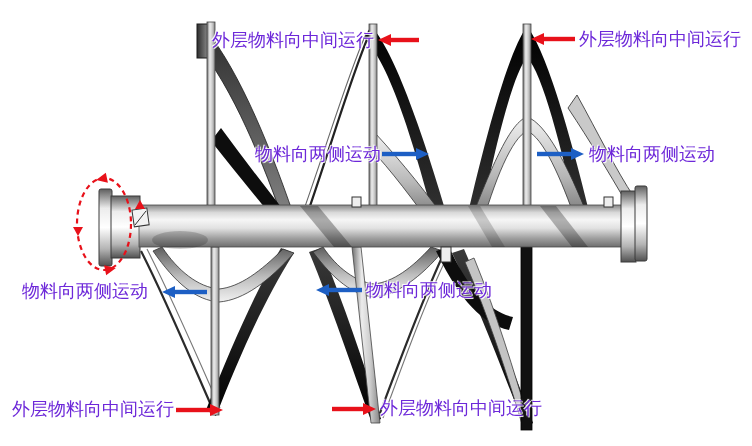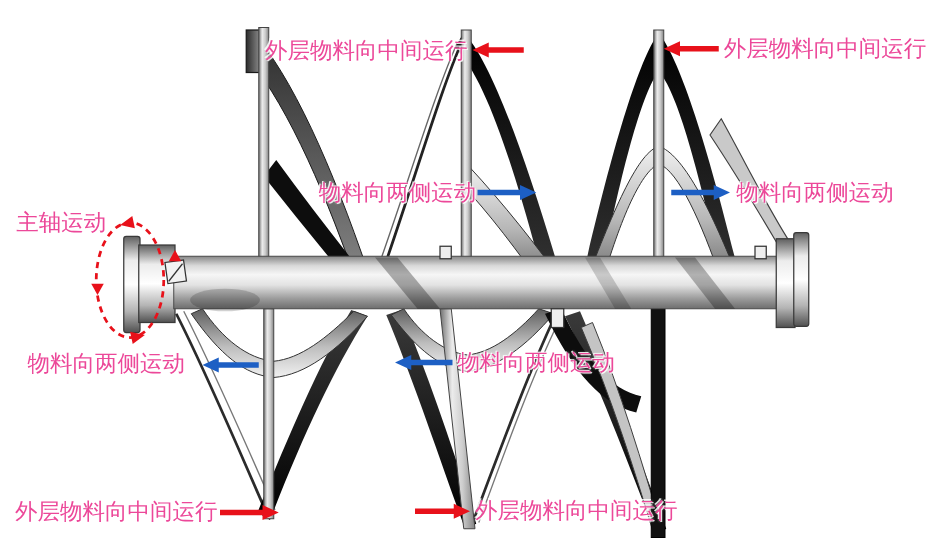--- a/index.html
+++ b/index.html
@@ -2,21 +2,21 @@
 <html><head>
 <meta charset="utf-8">
 <style>
   html,body{margin:0;padding:0;background:#fff;}
   #stage{
     position:relative;width:752px;height:446px;overflow:hidden;background:#fff;
     font-family:"Liberation Sans",sans-serif;
   }
   #machine-svg{position:absolute;left:0;top:0;}
   .lbl{
-    position:absolute;font-size:18px;line-height:1.05;color:#ec4899;
+    position:absolute;font-size:18px;line-height:1.05;color:#6d28d9;
     white-space:nowrap;letter-spacing:0px;
     text-shadow:0 0 2px #fff,1px 1px 0 rgba(255,255,255,.85),-1px -1px 0 rgba(255,255,255,.85);
   }
 </style>
 </head>
 <body>
 
 <div id="stage">
 
   <svg id="machine-svg" width="752" height="446" viewBox="0 0 752 446">
@@ -166,19 +166,18 @@
     <g fill="#e8111a">
       <polygon points="376,409 363,403 363,415"></polygon>
         <rect x="332" y="406.8" width="32" height="4.4"></rect>
     </g>
   </svg>
 
   <div class="lbl" style="left:212px;top:31px;">外层物料向中间运行</div>
   <div class="lbl" style="left:579px;top:30px;">外层物料向中间运行</div>
   <div class="lbl" style="left:255px;top:145px;">物料向两侧运动</div>
   <div class="lbl" style="left:589px;top:145px;">物料向两侧运动</div>
-  <div class="lbl" style="left:13px;top:169px;">主轴运动</div>
   <div class="lbl" style="left:22px;top:282px;">物料向两侧运动</div>
   <div class="lbl" style="left:366px;top:281px;">物料向两侧运动</div>
   <div class="lbl" style="left:12px;top:400px;">外层物料向中间运行</div>
   <div class="lbl" style="left:380px;top:399px;">外层物料向中间运行</div>
 
 </div>
 
 </body></html>

